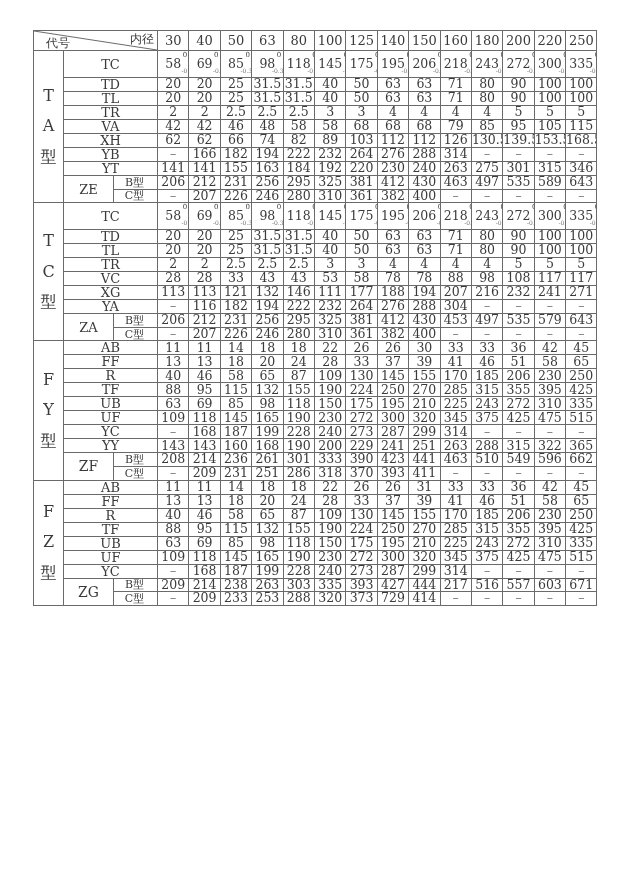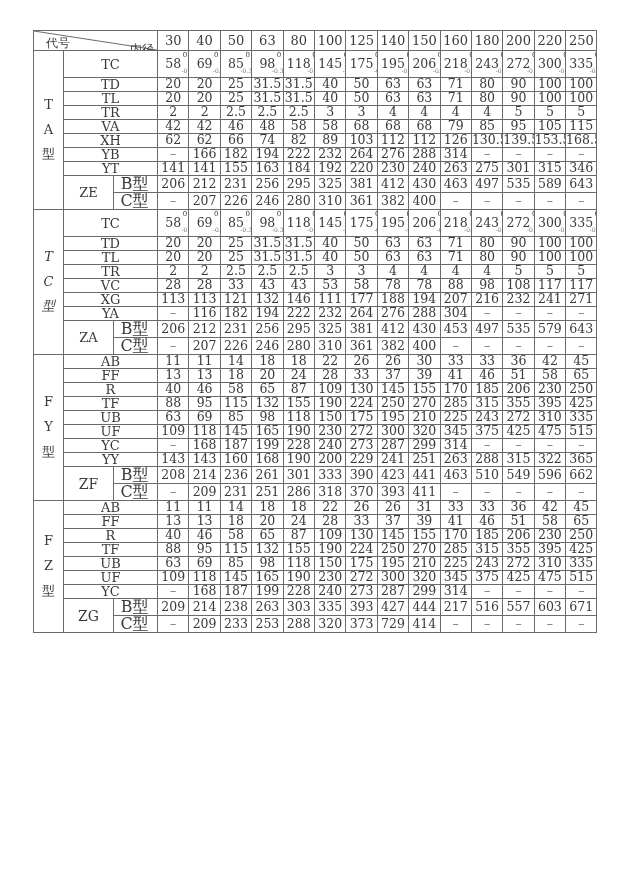--- a/index.html
+++ b/index.html
@@ -19,25 +19,25 @@
     #spec-table tr { height: 13.6px; }
     #spec-table tr.hdr { height: 19px; }
     #spec-table tr.tc-row { height: 27px; }
     .c-group { width: 30px; }
     .c-code { width: 50px; }
     .c-sub { width: 44px; }
     .c-val { width: 31.4px; }
     .corner { position: relative; height: 19px; }
     .corner svg { position: absolute; left: 0; top: 0; width: 100%; height: 100%; }
     .corner .lbl-l { position: absolute; left: 12px; bottom: 1px; font-size: 12px; }
-    .corner .lbl-r { position: absolute; right: 3px; top: 12px; font-size: 12px; }
+    .corner .lbl-r { position: absolute; right: 3px; top: 2px; font-size: 12px; }
     .hdr-val { font-size: 13px; }
-    .group-lbl { font-size: 13px; line-height: 1.9; white-space: normal !important; }
+    .group-lbl { font-size: 16px; line-height: 1.9; white-space: normal !important; }
     .code-lbl { font-size: 13px; }
-    .sub-lbl { font-size: 16px; text-align: center; padding-right: 2px !important; }
+    .sub-lbl { font-size: 11px; text-align: center; padding-right: 2px !important; }
     .big-lbl { font-size: 14px; }
     .tol { position: relative; display: inline-block; font-size: 12.5px; }
     .tol .up { position: absolute; right: -6px; top: -6px; font-size: 7px; }
     .tol .lo { position: absolute; right: -12px; bottom: -4px; font-size: 6px; color: #777; }
     .dash { color: #777; }
   </style>
 </head>
 <body>
 
 <table id="spec-table">
@@ -250,21 +250,21 @@
         <td>361</td>
         <td>382</td>
         <td>400</td>
         <td class="dash">–</td>
         <td class="dash">–</td>
         <td class="dash">–</td>
         <td class="dash">–</td>
         <td class="dash">–</td>
       </tr>
       <tr class="tc-row">
-        <td rowspan="9" class="group-lbl" style="width: 30px; word-spacing: 30px; font-style: italic;">T C 型</td>
+        <td rowspan="9" class="group-lbl" style="width: 30px; word-spacing: 30px;">T C 型</td>
         <td colspan="2" class="code-lbl">TC</td>
         <td><span class="tol"><span>58</span><span class="up">0</span><span class="lo">-0.3</span></span></td>
         <td><span class="tol"><span>69</span><span class="up">0</span><span class="lo">-0.3</span></span></td>
         <td><span class="tol"><span>85</span><span class="up">0</span><span class="lo">-0.35</span></span></td>
         <td><span class="tol"><span>98</span><span class="up">0</span><span class="lo">-0.35</span></span></td>
         <td><span class="tol"><span>118</span><span class="up">0</span><span class="lo">-0.35</span></span></td>
         <td><span class="tol"><span>145</span><span class="up">0</span><span class="lo">-0.4</span></span></td>
         <td><span class="tol"><span>175</span><span class="up">0</span><span class="lo">-0.4</span></span></td>
         <td><span class="tol"><span>195</span><span class="up">0</span><span class="lo">-0.4</span></span></td>
         <td><span class="tol"><span>206</span><span class="up">0</span><span class="lo">-0.4</span></span></td>

